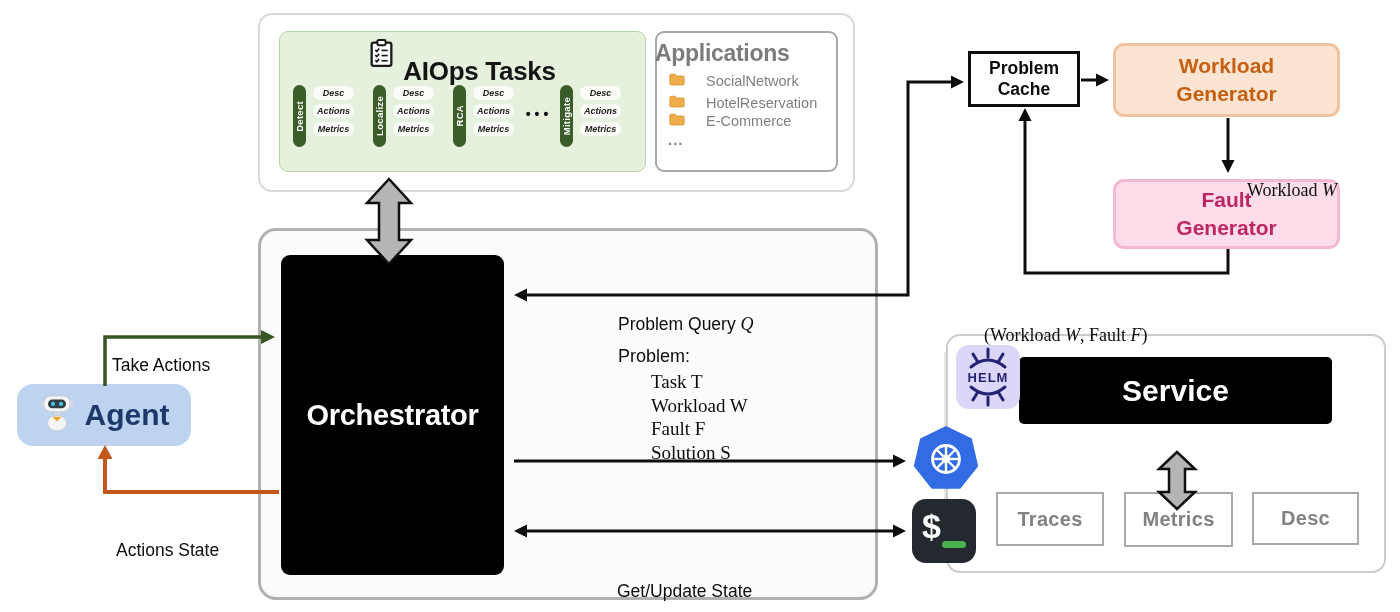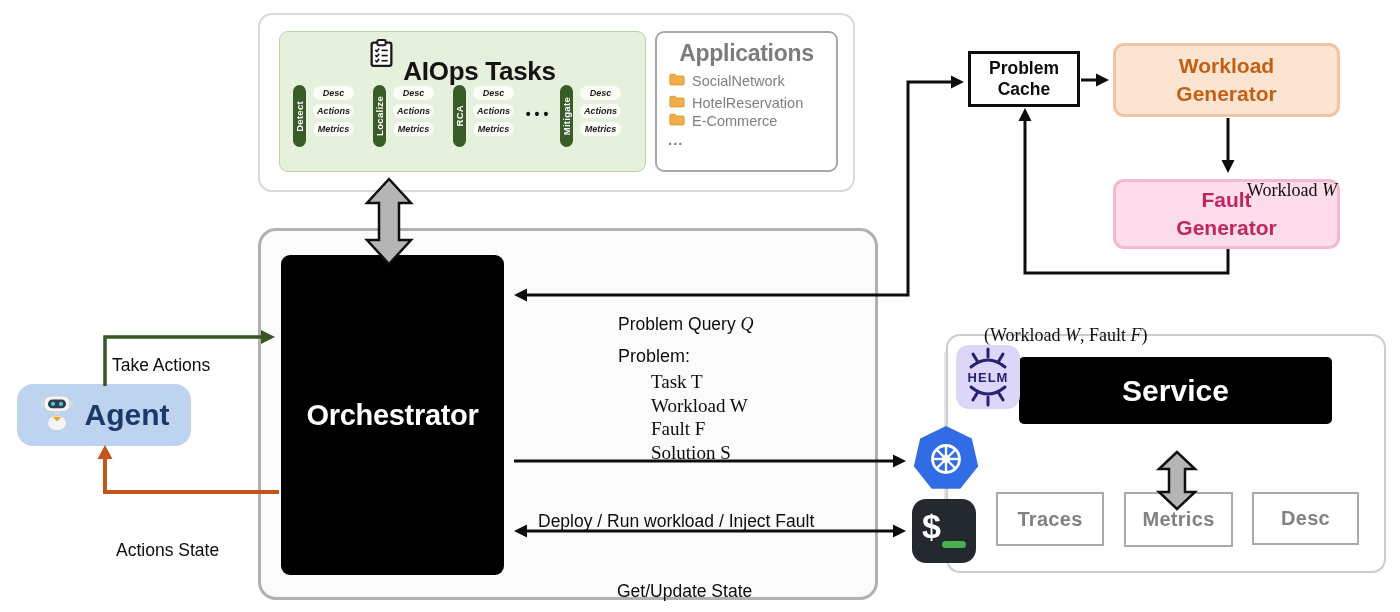--- a/index.html
+++ b/index.html
@@ -18,22 +18,22 @@
   .task-group{position:absolute;top:85px;width:62px;height:62px;}
   .vpill{position:absolute;left:0;top:0;width:13px;height:62px;background:#3a5c28;border-radius:7px;
     display:flex;align-items:center;justify-content:center;}
   .vpill span{writing-mode:vertical-rl;transform:rotate(180deg);color:#fff;font-size:9.5px;font-weight:700;letter-spacing:.3px;}
   .hpill{position:absolute;left:20px;width:41px;height:13.5px;background:#fbfbf8;border-radius:7px;
     display:flex;align-items:center;justify-content:center;font-size:9px;font-weight:700;font-style:italic;color:#1c1c1c;}
   .dots{left:521px;top:106px;width:36px;text-align:center;font-size:14px;font-weight:800;letter-spacing:4px;color:#111;}
   
   .apps-box{left:655px;top:31px;width:183px;height:141px;background:#fff;border:2px solid #a8a8a8;
     border-radius:9px;box-sizing:border-box;}
-  .apps-title{left:655px;top:40px;width:183px;text-align:center;font-size:23px;font-weight:800;color:#7c7c7c;letter-spacing:-0.3px;}
-  .app-item{position:absolute;left:669px;display:flex;align-items:center;gap:7px;font-size:14.5px;color:#7f7f7f;}
+  .apps-title{left:655px;top:40px;width:183px;text-align:left;font-size:23px;font-weight:800;color:#7c7c7c;letter-spacing:-0.3px;}
+  .app-item{position:absolute;left:669px;display:flex;align-items:center;gap:21px;font-size:14.5px;color:#7f7f7f;}
   .apps-more{left:668px;top:131px;font-size:15px;font-weight:700;color:#7f7f7f;letter-spacing:1px;}
   
   .mid-container{left:258px;top:228px;width:620px;height:372px;background:#fbfbfb;
     border:3px solid #b1b1b1;border-radius:18px;box-sizing:border-box;}
   .orchestrator{left:281px;top:255px;width:223px;height:320px;background:#000;border-radius:9px;
     display:flex;align-items:center;justify-content:center;}
   .orchestrator span{color:#fff;font-size:29px;font-weight:800;letter-spacing:-0.3px;}
   
   .agent-box{left:17px;top:384px;width:174px;height:62px;background:#bed3ef;border-radius:16px;
     display:flex;align-items:center;justify-content:center;gap:10px;}
@@ -281,20 +281,19 @@
   <div class="lbl problem-block z6">
     <div class="ptitle">Problem:</div>
     <div class="plines">
       <div>Task T</div>
       <div>Workload W</div>
       <div>Fault F</div>
       <div>Solution S</div>
     </div>
   </div>
 
-  <div class="lbl z6" style="left:538px;top:467px">Deploy / Run workload / Inject Fault</div>
   <div class="lbl z6" style="left:617px;top:537px">Get/Update State</div>
 
   <div class="lbl serif z6" style="left:1247px;top:136px"><span>Workload </span><i>W</i></div>
 
   <div class="lbl serif z6" style="left:984px;top:281px"><span>(Workload </span><i>W</i><span>, Fault </span><i>F</i><span>)</span></div>
 
 </div>
 
 </body></html>

